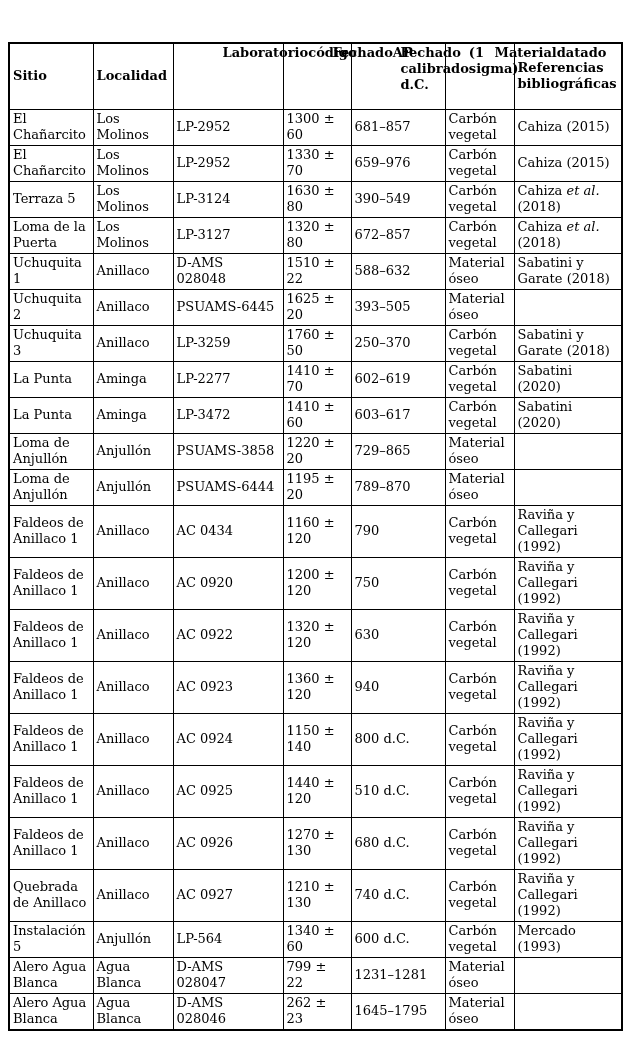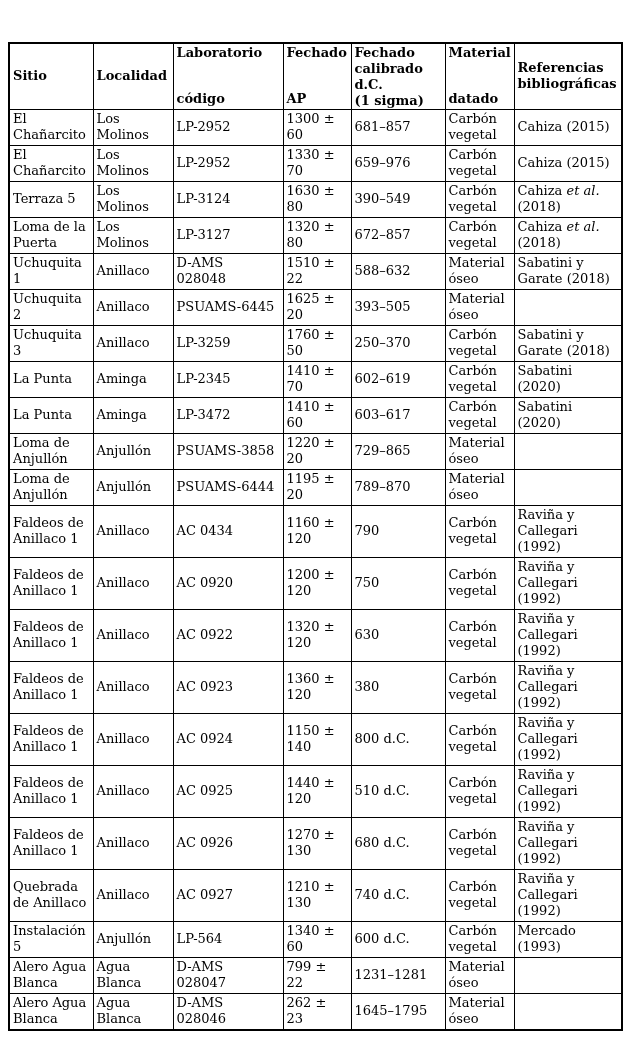--- a/index.html
+++ b/index.html
@@ -26,22 +26,23 @@
     text-align: left;
     font-size: 13px;
     line-height: 16px;
     padding: 1px 3px 2px 3px;
     white-space: pre-line;
   }
   th { font-weight: bold; }
   .hwrap {
     height: 62px;
     display: flex;
-    flex-direction: column;
-    justify-content: space-between;
+    flex-direction: row;
+    justify-content: flex-start;
+    margin-left: 46px;
   }
   col.c1 { width: 84px; }
   col.c2 { width: 80px; }
   col.c3 { width: 110px; }
   col.c4 { width: 68px; }
   col.c5 { width: 94px; }
   col.c6 { width: 69px; }
   col.c7 { width: 108px; }
   i { }
 </style>
@@ -159,21 +160,21 @@
 50</td>
           <td>250–370</td>
           <td>Carbón
 vegetal</td>
           <td>Sabatini y
 Garate (2018)</td>
         </tr>
         <tr>
           <td>La Punta</td>
           <td>Aminga</td>
-          <td>LP-2345</td>
+          <td>LP-2277</td>
           <td>1410 ±
 70</td>
           <td>602–619</td>
           <td>Carbón
 vegetal</td>
           <td>Sabatini
 (2020)</td>
         </tr>
         <tr>
           <td>La Punta</td>
@@ -253,21 +254,21 @@
 Callegari
 (1992)</td>
         </tr>
         <tr>
           <td>Faldeos de
 Anillaco 1</td>
           <td>Anillaco</td>
           <td>AC 0923</td>
           <td>1360 ±
 120</td>
-          <td>380</td>
+          <td>940</td>
           <td>Carbón
 vegetal</td>
           <td>Raviña y
 Callegari
 (1992)</td>
         </tr>
         <tr>
           <td>Faldeos de
 Anillaco 1</td>
           <td>Anillaco</td>

